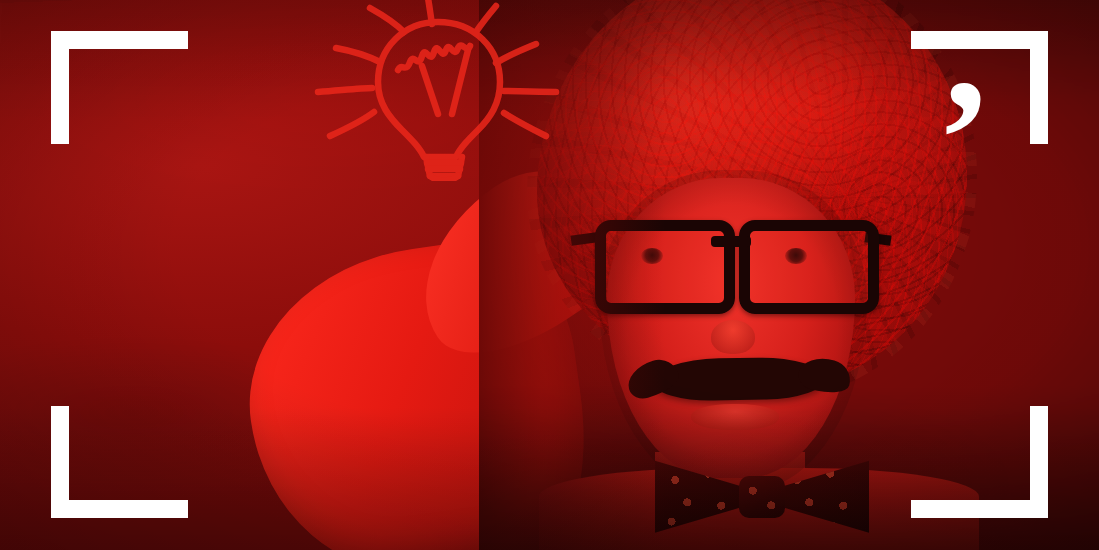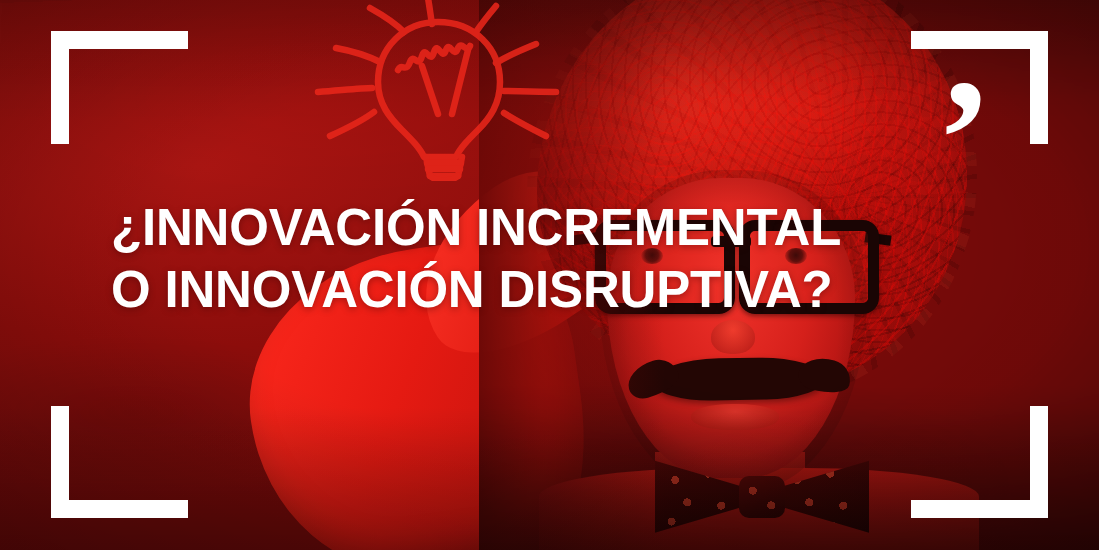--- a/index.html
+++ b/index.html
@@ -365,16 +365,14 @@
 
     <div class="bracket" style="left:51px;  top:500px; width:137px; height:18px;"></div>
     <div class="bracket" style="left:51px;  top:406px; width:18px;  height:112px;"></div>
 
     <div class="bracket" style="left:911px; top:500px; width:137px; height:18px;"></div>
     <div class="bracket" style="left:1030px;top:406px; width:18px;  height:112px;"></div>
   </div>
 
   <div class="quote">’</div>
 
-  <h1 class="headline">¿INNOVACIÓN INCREMENTAL
-O INNOVACIÓN DISRUPTIVA?</h1>
 
 </div>
 
 </body></html>

